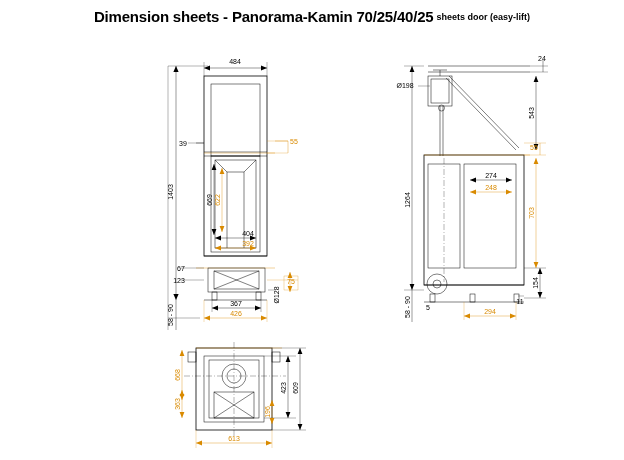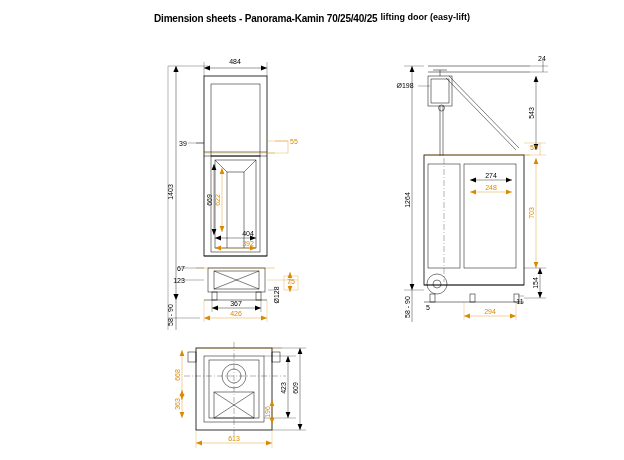--- a/index.html
+++ b/index.html
@@ -21,21 +21,21 @@
     height: 460px;
   }
   .title-wrap {
     position: absolute;
     left: 0; top: 8px;
     width: 624px;
     text-align: center;
     white-space: nowrap;
   }
   .title-main {
-    font-size: 10px;
+    font-size: 15px;
     font-weight: bold;
     color: #000;
     letter-spacing: -0.2px;
   }
   .title-sub {
     font-size: 9px;
     font-weight: bold;
     color: #000;
     vertical-align: 2px;
     margin-left: 3px;
@@ -58,21 +58,21 @@
   .ext { stroke: #000; stroke-width: 0.3; fill: none; }
   .ext-o { stroke: #d98a00; stroke-width: 0.3; fill: none; }
   .center { stroke: #000; stroke-width: 0.3; fill: none; stroke-dasharray: 6 2 1 2; }
   .arrow { fill: #000; }
   .arrow-o { fill: #d98a00; }
 </style>
 </head>
 <body>
 
 <div class="title-wrap">
-  <span class="title-main">Dimension sheets - Panorama-Kamin 70/25/40/25</span><span class="title-sub">lifting door (easy-lift)</span>
+  <span class="title-main">Dimension sheets - Panorama-Kamin 70/25/40/25</span><span class="title-sub">sheets door (easy-lift)</span>
 </div>
 
 <svg id="sheet" viewBox="0 0 624 460" width="624" height="460" xmlns="http://www.w3.org/2000/svg">
 
   <g>
 
     <line class="ext" x1="168" y1="66" x2="208" y2="66"></line>
     <line class="ext" x1="168" y1="318" x2="200" y2="318"></line>
 
     <line class="dimline" x1="176" y1="66" x2="176" y2="300"></line>

